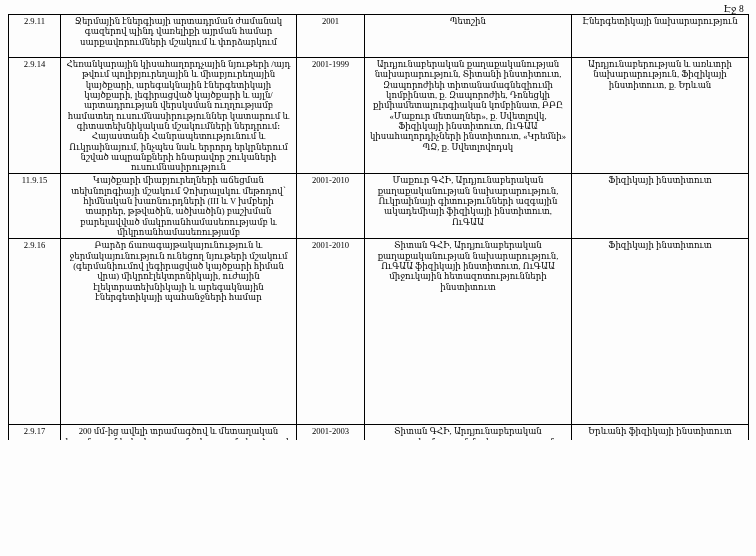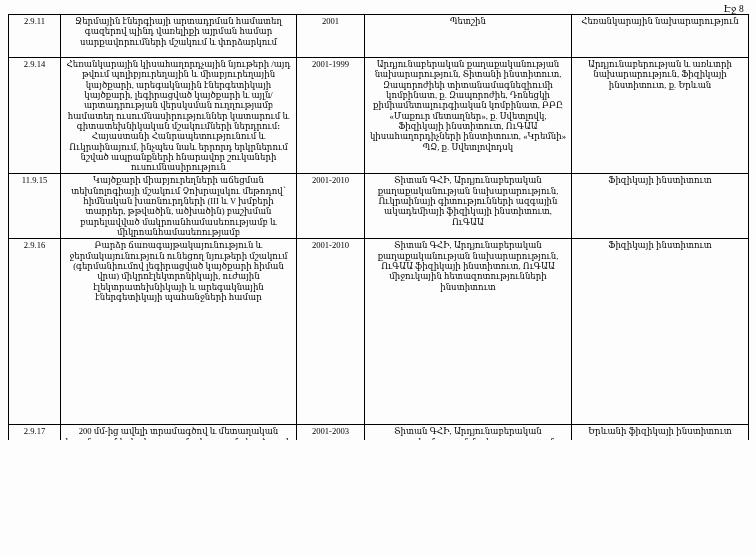--- a/index.html
+++ b/index.html
@@ -68,41 +68,41 @@
       <col style="width:52px">
       <col style="width:236px">
       <col style="width:68px">
       <col style="width:207px">
       <col style="width:177px">
     </colgroup>
     <tbody>
 
       <tr>
         <td class="c-id">2.9.11</td>
-        <td class="c-desc">Ջերմային էներգիայի արտադրման համատեղ գազերով պինդ վառելիքի այրման համար սարքավորումների մշակում և փորձարկում</td>
+        <td class="c-desc">Ջերմային էներգիայի արտադրման ժամանակ գազերով պինդ վառելիքի այրման համար սարքավորումների մշակում և փորձարկում</td>
         <td class="c-period">2001</td>
         <td class="c-exec">Պետշին</td>
-        <td class="c-partner">Հեռանկարային նախարարություն</td>
+        <td class="c-partner">Էներգետիկայի նախարարություն</td>
       </tr>
 
 
 
       <tr>
         <td class="c-id">2.9.14</td>
         <td class="c-desc">Հեռանկարային կիսահաղորդչային նյութերի /այդ թվում պոլիբյուրեղային և միաբյուրեղային կայծքարի, արեգակնային էներգետիկայի կայծքարի, լեգիրացված կայծքարի և այլն/ արտադրության վերսկսման ուղղությամբ համատեղ ուսումնասիրություններ կատարում և գիտատեխնիկական մշակումների ներդրում։ Հայաստանի Հանրապետությունում և Ուկրաինայում, ինչպես նաև երրորդ երկրներում նշված ապրանքների հնարավոր շուկաների ուսումնասիրություն</td>
         <td class="c-period">2001-1999</td>
         <td class="c-exec">Արդյունաբերական քաղաքականության նախարարություն, Տիտանի ինստիտուտ, Զապորոժիեի տիտանամագնեզիումի կոմբինատ, ք. Զապորոժիե, Դոնեցկի քիմիամետալուրգիական կոմբինատ, ԲԲԸ «Մաքուր մետաղներ», ք. Սվետլովկ, Ֆիզիկայի ինստիտուտ, ՈւԳԱԱ կիսահաղորդիչների ինստիտուտ, «Կրեմնի» ՊՁ, ք. Սվետլովոդսկ</td>
         <td class="c-partner">Արդյունաբերության և առևտրի նախարարություն, Ֆիզիկայի ինստիտուտ, ք. Երևան</td>
       </tr>
 
       <tr>
         <td class="c-id">11.9.15</td>
         <td class="c-desc">Կայծքարի միաբյուրեղների աճեցման տեխնոլոգիայի մշակում Չոխրալսկու մեթոդով՝ հիմնական խառնուրդների (III և V խմբերի տարրեր, թթվածին, ածխածին) բաշխման բարելավված մակրոանհամասեռությամբ և միկրոանհամասեռությամբ</td>
         <td class="c-period">2001-2010</td>
-        <td class="c-exec">Տիտան ԳՀԻ, Արդյունաբերական քաղաքականության նախարարություն, Ուկրաինայի գիտությունների ազգային ակադեմիայի ֆիզիկայի ինստիտուտ, ՈւԳԱԱ</td>
+        <td class="c-exec">Մաքուր ԳՀԻ, Արդյունաբերական քաղաքականության նախարարություն, Ուկրաինայի գիտությունների ազգային ակադեմիայի ֆիզիկայի ինստիտուտ, ՈւԳԱԱ</td>
         <td class="c-partner">Ֆիզիկայի ինստիտուտ</td>
       </tr>
 
       <tr>
         <td class="c-id">2.9.16</td>
         <td class="c-desc">Բարձր ճառագայթակայունություն և ջերմակայունություն ունեցող նյութերի մշակում (գերմանիումով լեգիրացված կայծքարի հիման վրա) միկրոէլեկտրոնիկայի, ուժային էլեկտրատեխնիկայի և արեգակնային էներգետիկայի պահանջների համար</td>
         <td class="c-period">2001-2010</td>
         <td class="c-exec">Տիտան ԳՀԻ, Արդյունաբերական քաղաքականության նախարարություն, ՈւԳԱԱ ֆիզիկայի ինստիտուտ, ՈւԳԱԱ միջուկային հետազոտությունների ինստիտուտ</td>
         <td class="c-partner">Ֆիզիկայի ինստիտուտ</td>
       </tr>

